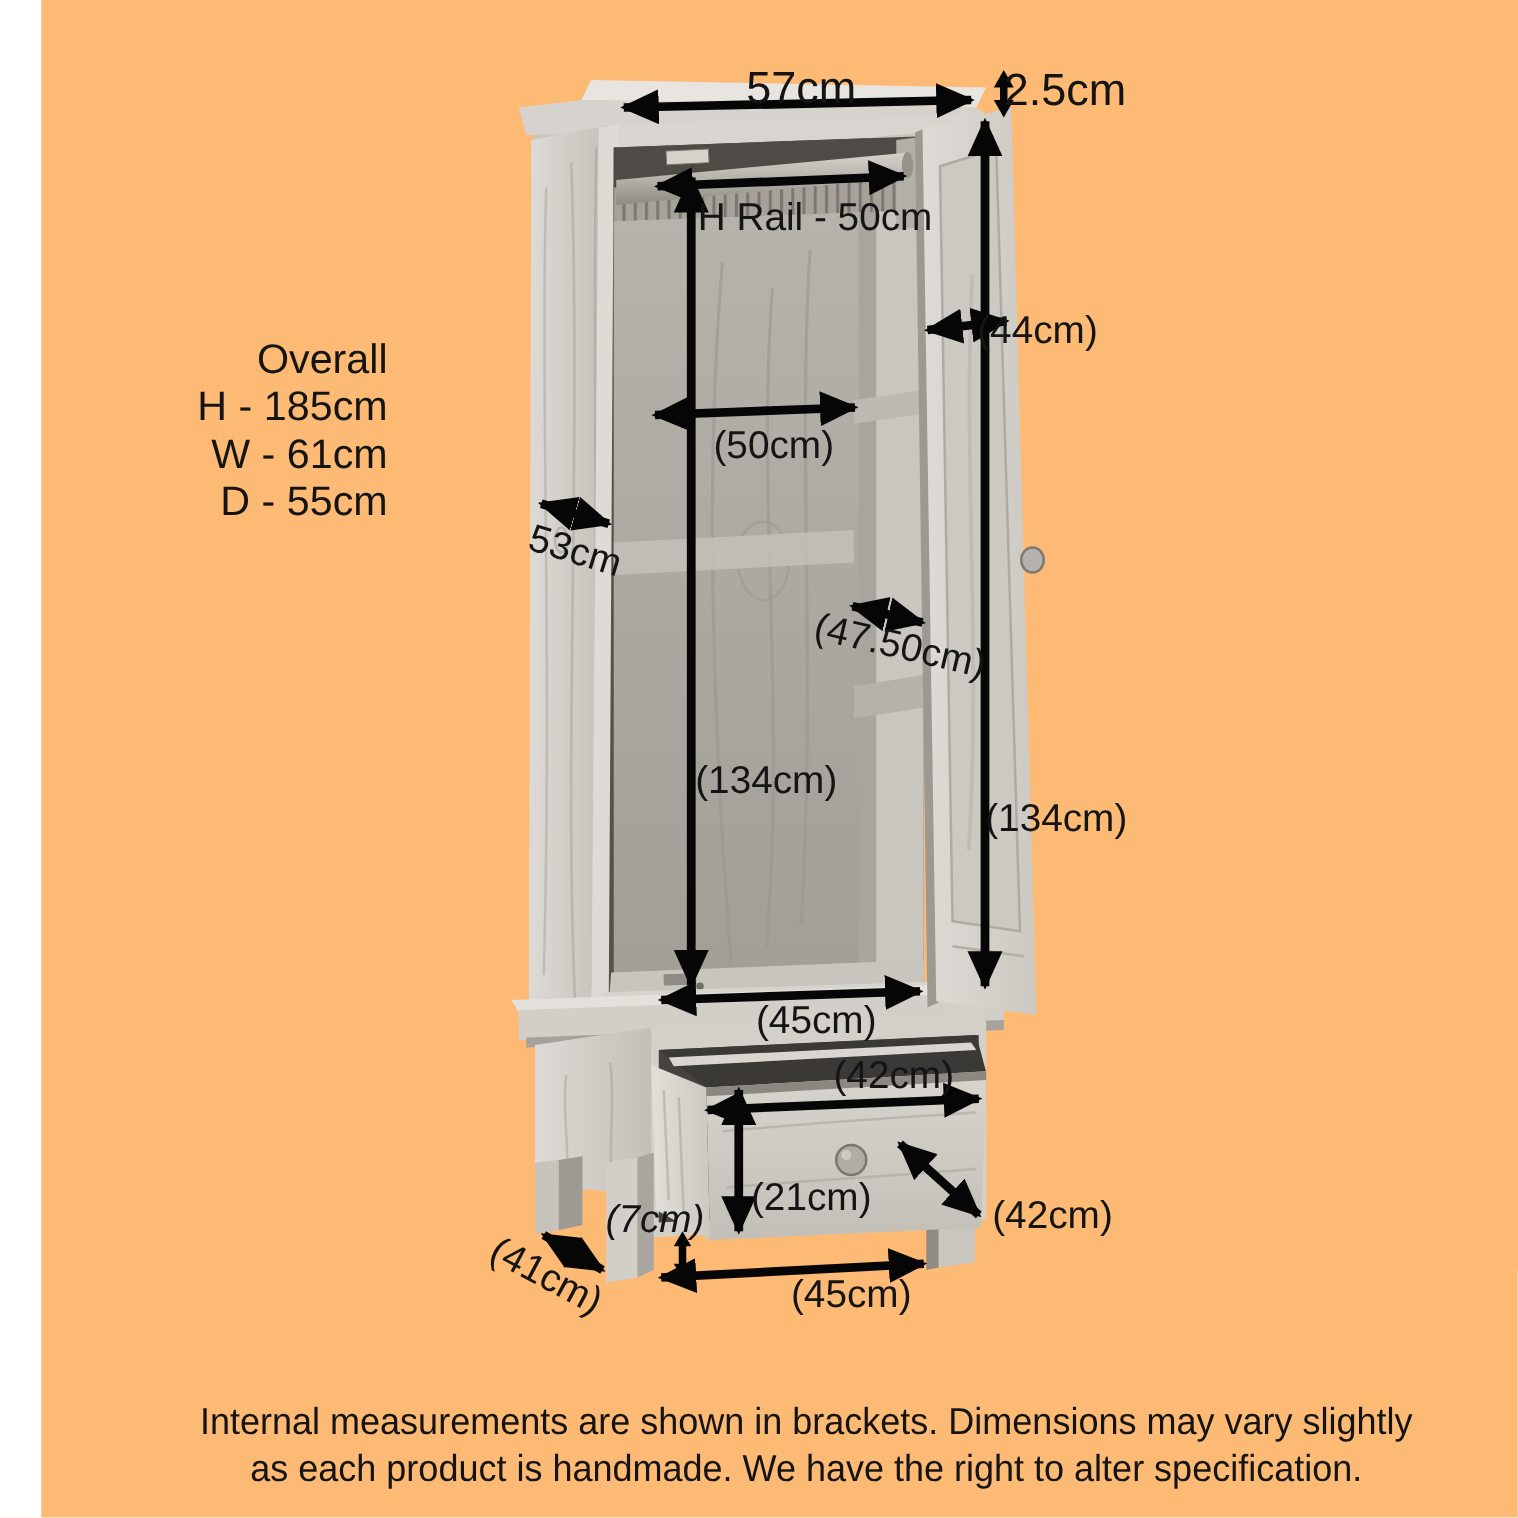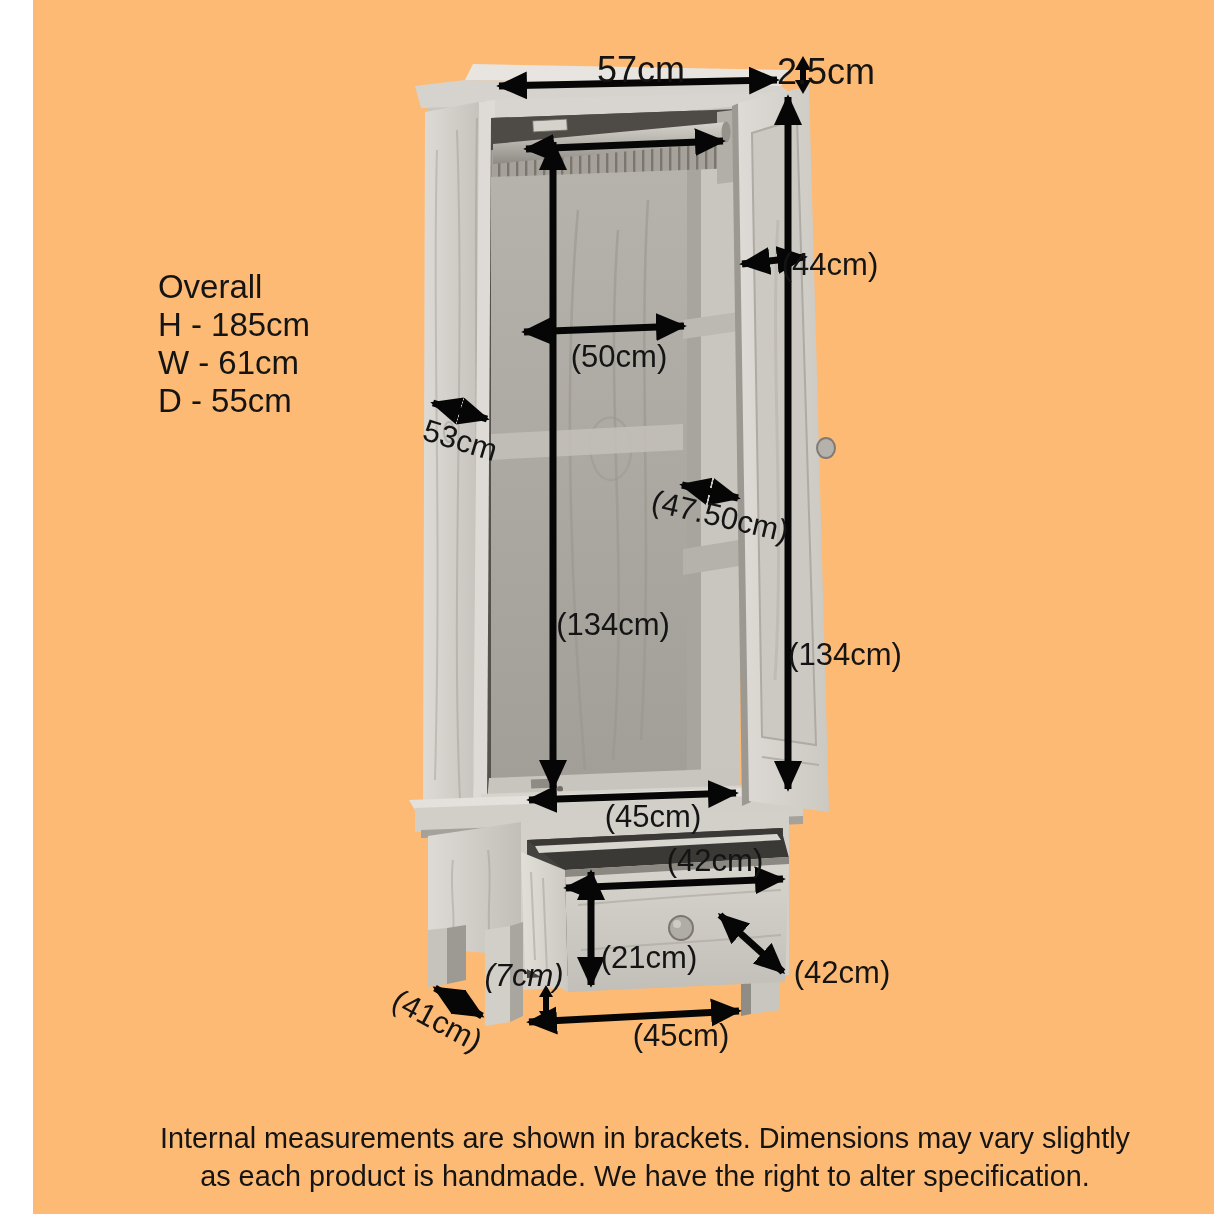--- a/index.html
+++ b/index.html
@@ -6,21 +6,21 @@
   #stage{position:relative;width:1214px;height:1214px;background:#fdba74;overflow:hidden;
          font-family:"Liberation Sans",sans-serif;margin-left:33px;}
   #art{position:absolute;left:0;top:0;}
   .lbl{position:absolute;color:#141414;font-size:31px;line-height:1.05;white-space:nowrap;
        transform:translate(-50%,-50%);}
   .lbl.big{font-size:36px;}
   .lbl.rot17{transform:translate(-50%,-50%) rotate(17deg);}
   .lbl.rot13{transform:translate(-50%,-50%) rotate(13deg);}
   .lbl.rot28{transform:translate(-50%,-50%) rotate(28deg);}
   #overall-block{position:absolute;left:201px;top:268px;transform:translateX(-50%);
-       text-align:left;font-size:33px;line-height:38px;color:#141414;white-space:nowrap;}
+       text-align:right;font-size:33px;line-height:38px;color:#141414;white-space:nowrap;}
   .foot{position:absolute;left:612px;color:#141414;font-size:30px;white-space:nowrap;
        transform:translateX(-50%) scaleX(0.96);}
   .dim{stroke:#060606;stroke-width:7;}
   .dimthin{stroke:#060606;stroke-width:6;}
 </style>
 </head>
 <body>
 
 <div id="stage">
 
@@ -160,21 +160,22 @@
         <path d="M513,985 L506,997 L520,997 Z" fill="#060606"></path>
         <line class="dimthin" x1="513" y1="995" x2="513" y2="1013"></line>
         <path d="M513,1023 L506,1011 L520,1011 Z" fill="#060606"></path>
       </g>
       <line class="dim" x1="496" y1="1022" x2="706" y2="1011" marker-start="url(#ah)" marker-end="url(#ah)"></line>
       <line class="dim" x1="402" y1="988" x2="449" y2="1016" marker-start="url(#ah)" marker-end="url(#ah)"></line>
     </g>
   </svg>
 
   <div class="lbl big" style="left:608px;top:70px;">57cm</div>
-  <div class="lbl big" style="left:793px;top:72px;">2.5cm</div>
+  <div class="lbl big" style="left:819px;top:72px;">2.5cm</div>
+  <div class="lbl" style="left:619px;top:174px;">H Rail - 50cm</div>
   <div class="lbl" style="left:797px;top:265px;">(44cm)</div>
   <div class="lbl" style="left:586px;top:357px;">(50cm)</div>
   <div class="lbl rot17" style="left:427px;top:441px;">53cm</div>
   <div class="lbl rot13" style="left:687px;top:517px;">(47.50cm)</div>
   <div class="lbl" style="left:580px;top:625px;">(134cm)</div>
   <div class="lbl" style="left:812px;top:655px;">(134cm)</div>
   <div class="lbl" style="left:620px;top:817px;">(45cm)</div>
   <div class="lbl" style="left:682px;top:861px;">(42cm)</div>
   <div class="lbl" style="left:616px;top:958px;">(21cm)</div>
   <div class="lbl" style="left:809px;top:973px;">(42cm)</div>

